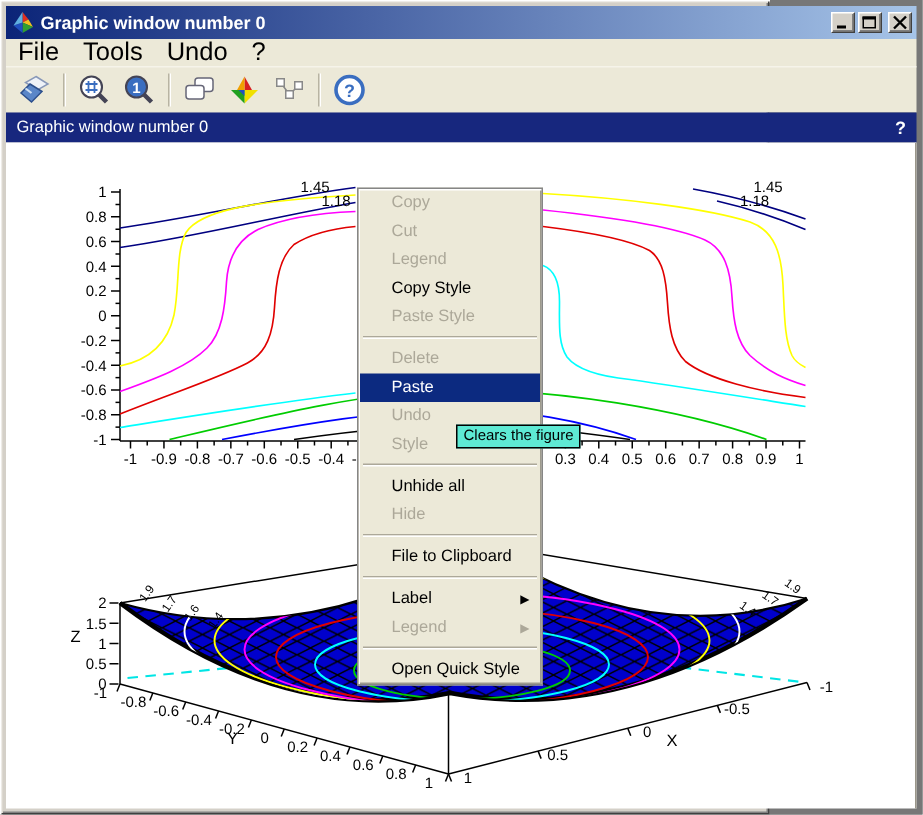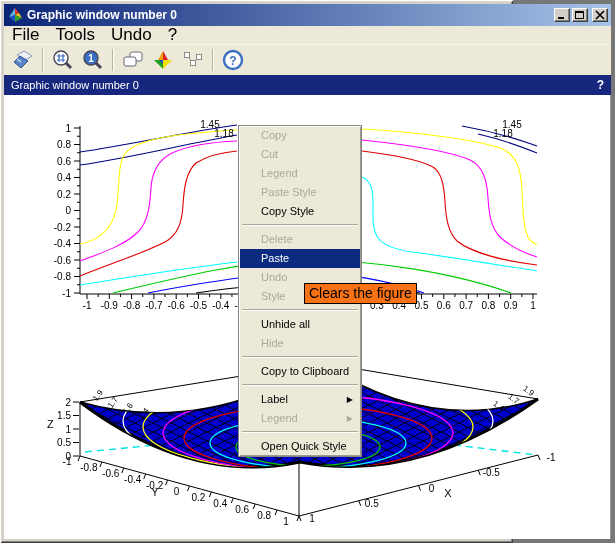--- a/index.html
+++ b/index.html
@@ -29,22 +29,22 @@
   .plots{position:absolute;left:0;top:0;}
   
   .ctxmenu{position:absolute;left:234px;top:30px;width:124px;background:#ece9d8;
     border:1px solid #868686;box-shadow:inset 1px 1px 0 #ffffff, inset -1px -1px 0 #9d9a8d;
     padding:0 1px;z-index:5;font-size:11px;}
   .ctxrow{height:19px;line-height:19px;padding-left:21px;position:relative;white-space:nowrap;color:#000;cursor:default;}
   .ctxrow.disabled{color:#aca899;}
   .ctxrow.hilite{background:#0c2a80;color:#fff;}
   .ctxrow .sub{position:absolute;right:7px;top:0;font-size:8px;}
   .ctxsep{height:2px;margin:3px 2px 4px 2px;border-top:1px solid #aca899;border-bottom:1px solid #ffffff;}
-  .tooltip{position:absolute;left:300px;top:188px;background:#f97316;border:1px solid #000;
-    font-size:14px;padding:1px 4px 2px 4px;z-index:6;white-space:nowrap;color:#000;}
+  .tooltip{position:absolute;left:300px;top:188px;background:#5eead4;border:1px solid #000;
+    font-size:10px;padding:1px 4px 2px 4px;z-index:6;white-space:nowrap;color:#000;}
   text{font-family:"Liberation Sans",sans-serif;}
 </style>
 </head>
 <body>
 
 <div class="window">
 
   <div class="titlebar">
     <svg class="ticon" viewBox="0 0 16 16">
       <polygon points="8,1 12,6 8,8" fill="#e03020"></polygon>
@@ -361,32 +361,32 @@
             <text x="512" y="401" transform="rotate(35 512 401)" text-anchor="middle">1.7</text>
             <text x="497" y="408" transform="rotate(35 497 408)" text-anchor="middle">1.4</text>
           </g>
       </g>
     </svg>
 
     <div class="ctxmenu">
         <div class="ctxrow disabled">Copy</div>
         <div class="ctxrow disabled">Cut</div>
         <div class="ctxrow disabled">Legend</div>
+        <div class="ctxrow">Copy Style</div>
         <div class="ctxrow disabled">Paste Style</div>
-        <div class="ctxrow">Copy Style</div>
         <div class="ctxsep"></div>
         <div class="ctxrow disabled">Delete</div>
         <div class="ctxrow hilite">Paste</div>
         <div class="ctxrow disabled">Undo</div>
         <div class="ctxrow disabled">Style</div>
         <div class="ctxsep"></div>
         <div class="ctxrow">Unhide all</div>
         <div class="ctxrow disabled">Hide</div>
         <div class="ctxsep"></div>
-        <div class="ctxrow">Copy to Clipboard</div>
+        <div class="ctxrow">File to Clipboard</div>
         <div class="ctxsep"></div>
         <div class="ctxrow">Label<span class="sub">▶</span></div>
         <div class="ctxrow disabled">Legend<span class="sub" style="color: rgb(172, 168, 153);">▶</span></div>
         <div class="ctxsep"></div>
         <div class="ctxrow">Open Quick Style</div>
       </div>
 
     <div class="tooltip">Clears the figure</div>
   </div>
 </div>

